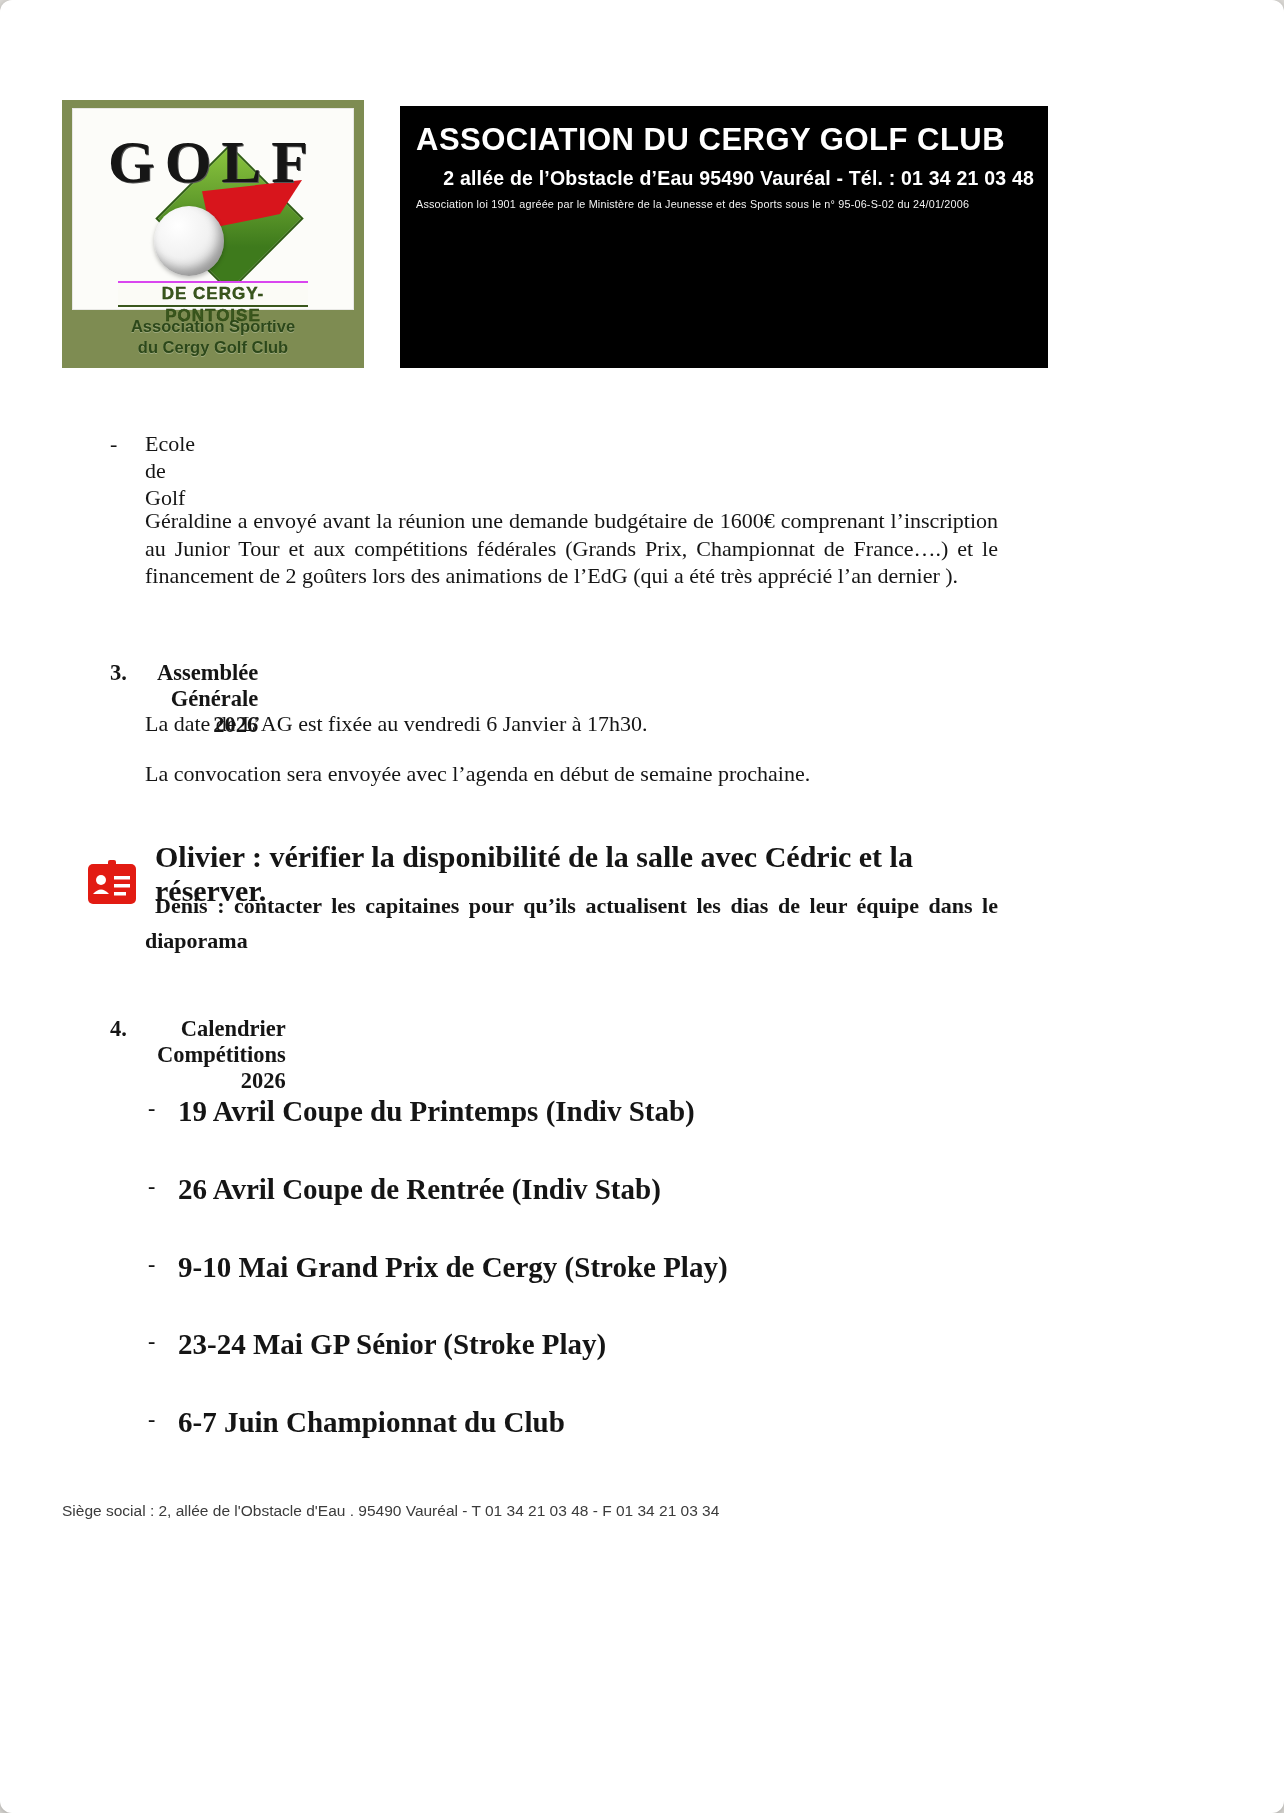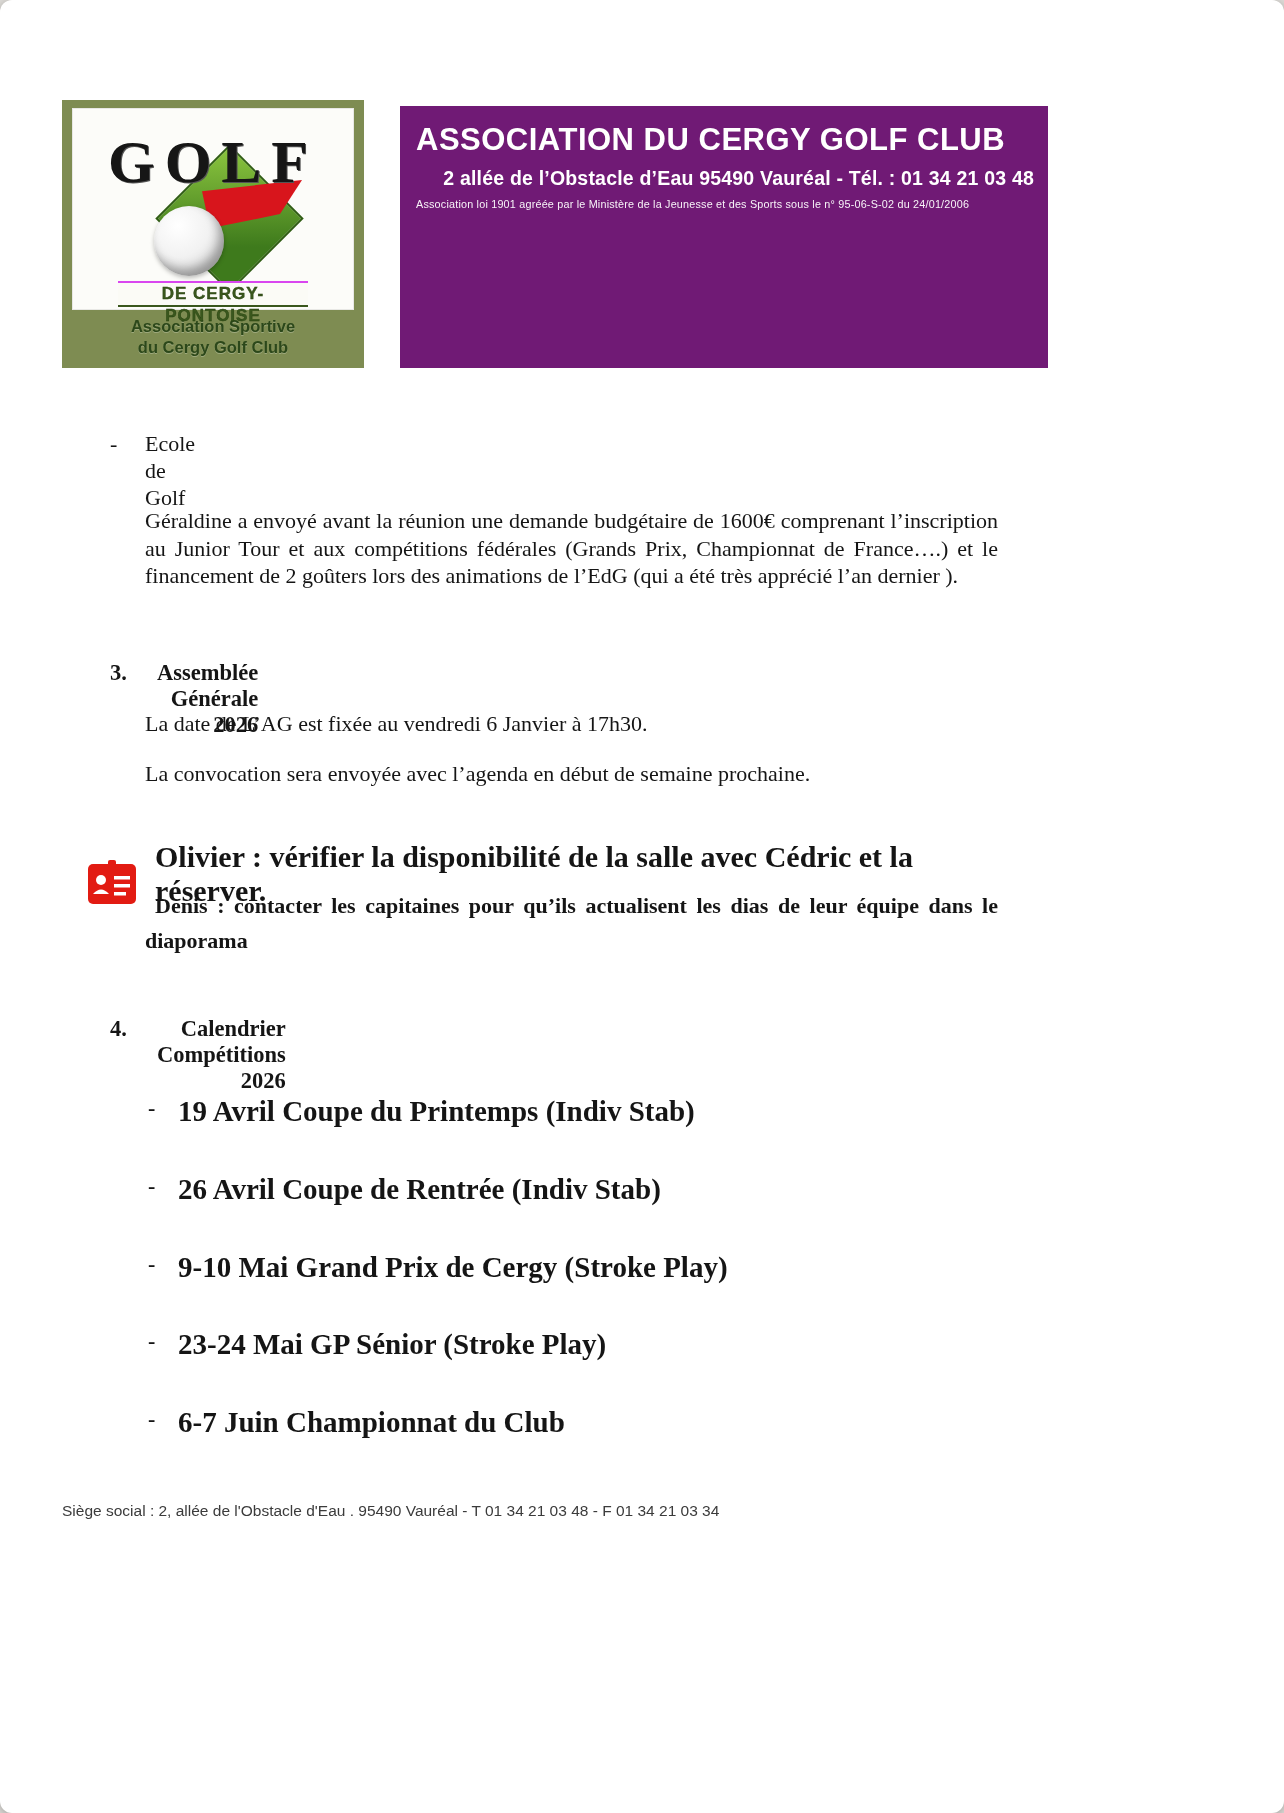--- a/index.html
+++ b/index.html
@@ -89,21 +89,21 @@
     font-weight:700;
     font-size:16.5px;
     line-height:21px;
     color:#2c481a;
     text-shadow:0 1px 0 rgba(255,255,255,.25);
   }
 
   .green-banner {
     position:absolute; left:400px; top:106px;
     width:648px; height:262px;
-    background:#701a75;
+    background:#000000;
     color:#ffffff;
     padding:16px 14px 0 16px;
     font-family:"Liberation Sans", sans-serif;
   }
   .banner-title {
     font-size:31px;
     font-weight:700;
     letter-spacing:.5px;
     white-space:nowrap;
   }

